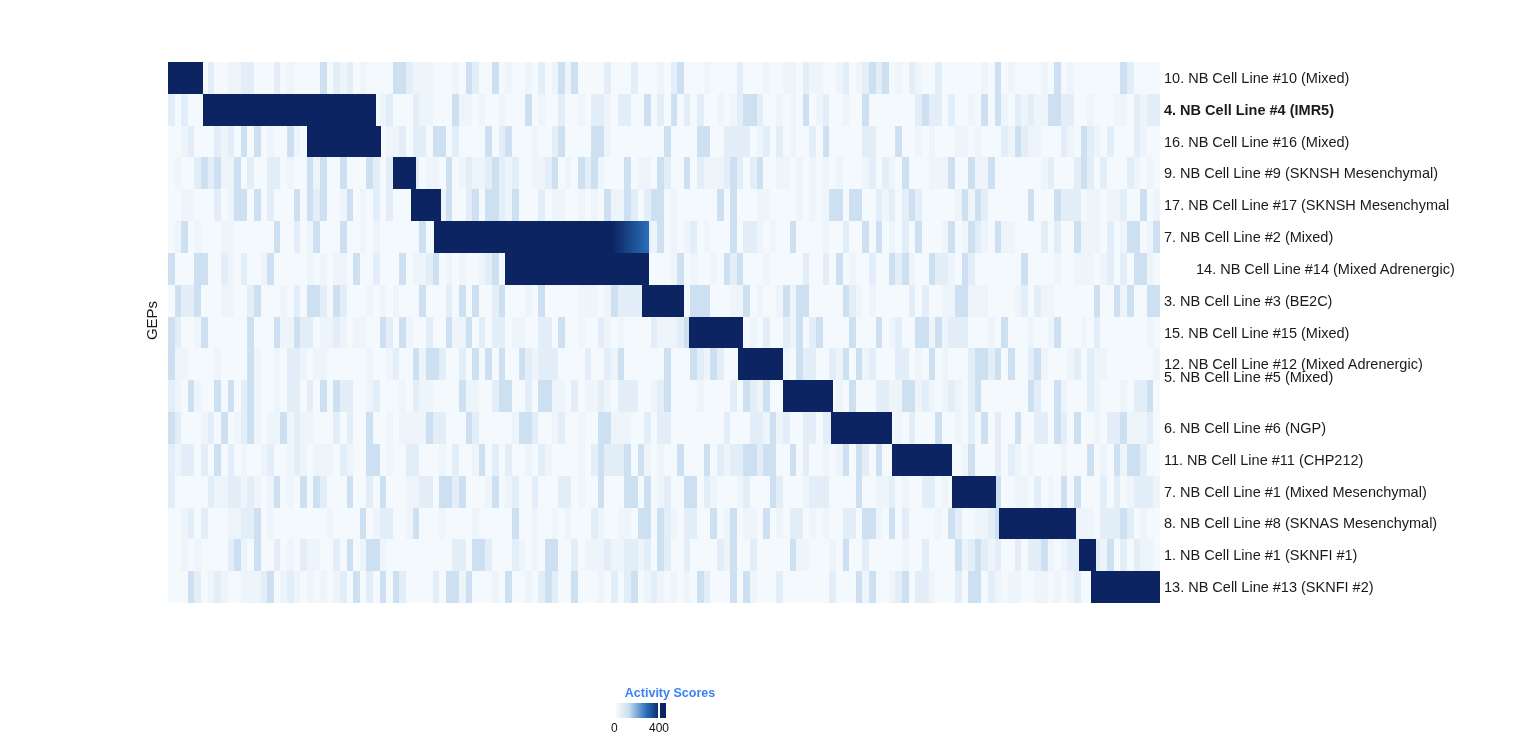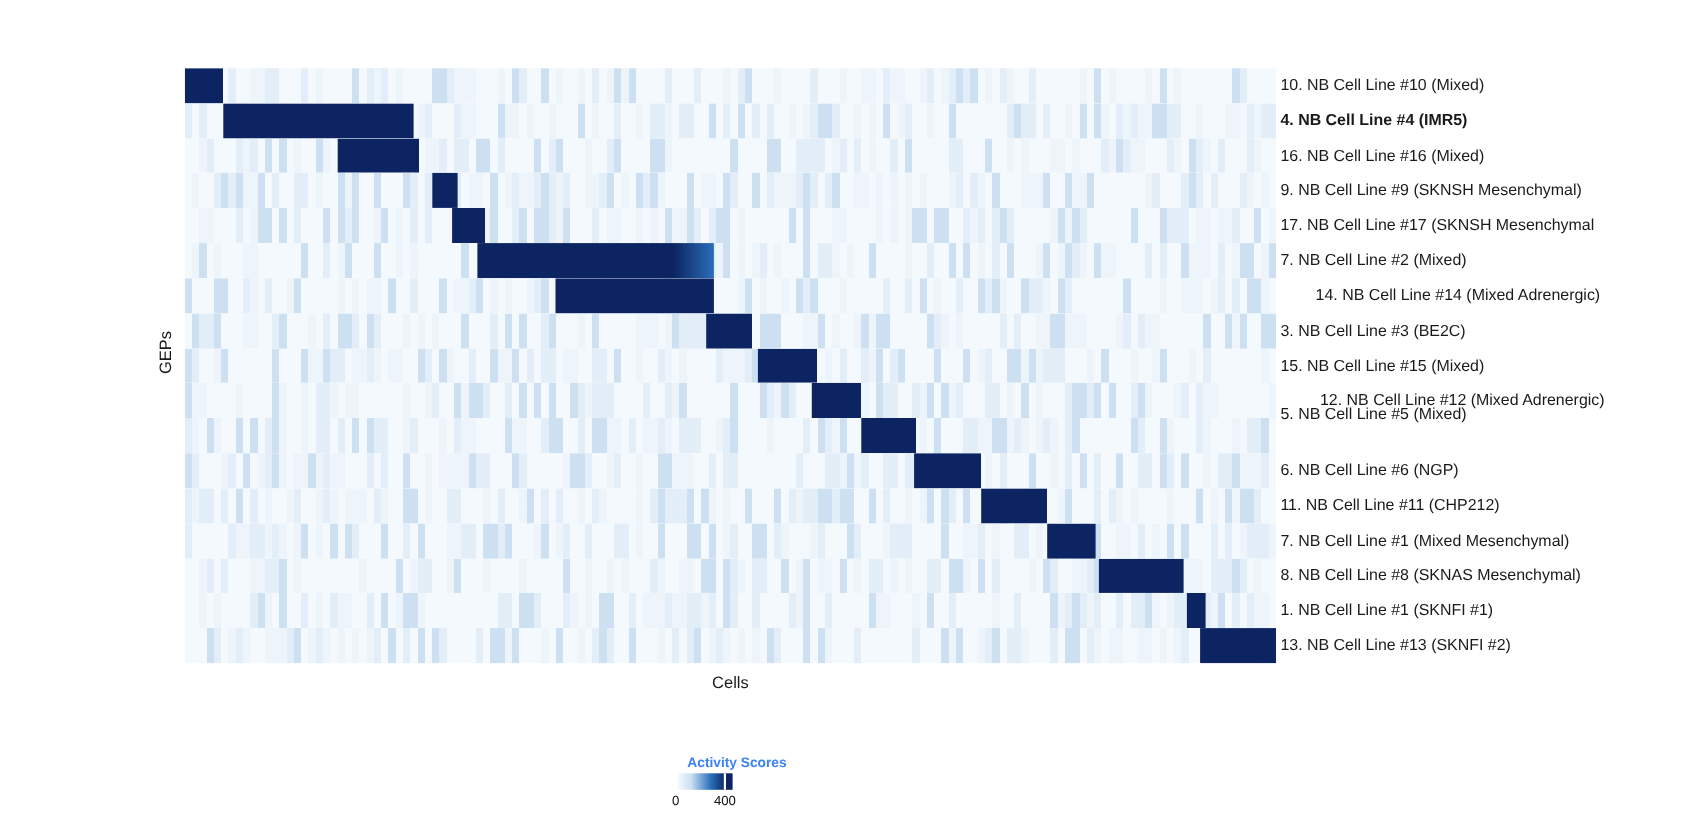--- a/index.html
+++ b/index.html
@@ -240,33 +240,32 @@
         <div class="hm-bg" style="background: rgb(244, 249, 253);"></div>
         <div class="hm-streaks" style="background: linear-gradient(to right, rgba(255, 255, 255, 0) 0%, rgba(255, 255, 255, 0) 0.667%, rgba(255, 255, 255, 0) 0.667%, rgba(255, 255, 255, 0) 1.333%, rgba(255, 255, 255, 0) 1.333%, rgba(255, 255, 255, 0) 2%, rgba(150, 190, 225, 0.42) 2%, rgba(150, 190, 225, 0.42) 2.667%, rgba(175, 205, 232, 0.26) 2.667%, rgba(175, 205, 232, 0.26) 3.333%, rgba(255, 255, 255, 0) 3.333%, rgba(255, 255, 255, 0) 4%, rgba(205, 225, 242, 0.18) 4%, rgba(205, 225, 242, 0.18) 4.667%, rgba(175, 205, 232, 0.26) 4.667%, rgba(175, 205, 232, 0.26) 5.333%, rgba(205, 225, 242, 0.18) 5.333%, rgba(205, 225, 242, 0.18) 6%, rgba(255, 255, 255, 0) 6%, rgba(255, 255, 255, 0) 6.667%, rgba(255, 255, 255, 0) 6.667%, rgba(255, 255, 255, 0) 7.333%, rgba(205, 225, 242, 0.18) 7.333%, rgba(205, 225, 242, 0.18) 8%, rgba(205, 225, 242, 0.18) 8%, rgba(205, 225, 242, 0.18) 8.667%, rgba(205, 225, 242, 0.18) 8.667%, rgba(205, 225, 242, 0.18) 9.333%, rgba(175, 205, 232, 0.26) 9.333%, rgba(175, 205, 232, 0.26) 10%, rgba(150, 190, 225, 0.42) 10%, rgba(150, 190, 225, 0.42) 10.667%, rgba(255, 255, 255, 0) 10.667%, rgba(255, 255, 255, 0) 11.333%, rgba(205, 225, 242, 0.18) 11.333%, rgba(205, 225, 242, 0.18) 12%, rgba(175, 205, 232, 0.26) 12%, rgba(175, 205, 232, 0.26) 12.667%, rgba(205, 225, 242, 0.18) 12.667%, rgba(205, 225, 242, 0.18) 13.333%, rgba(255, 255, 255, 0) 13.333%, rgba(255, 255, 255, 0) 14%, rgba(205, 225, 242, 0.18) 14%, rgba(205, 225, 242, 0.18) 14.667%, rgba(255, 255, 255, 0) 14.667%, rgba(255, 255, 255, 0) 15.333%, rgba(205, 225, 242, 0.18) 15.333%, rgba(205, 225, 242, 0.18) 16%, rgba(255, 255, 255, 0) 16%, rgba(255, 255, 255, 0) 16.667%, rgba(205, 225, 242, 0.18) 16.667%, rgba(205, 225, 242, 0.18) 17.333%, rgba(175, 205, 232, 0.26) 17.333%, rgba(175, 205, 232, 0.26) 18%, rgba(255, 255, 255, 0) 18%, rgba(255, 255, 255, 0) 18.667%, rgba(150, 190, 225, 0.42) 18.667%, rgba(150, 190, 225, 0.42) 19.333%, rgba(255, 255, 255, 0) 19.333%, rgba(255, 255, 255, 0) 20%, rgba(175, 205, 232, 0.26) 20%, rgba(175, 205, 232, 0.26) 20.667%, rgba(255, 255, 255, 0) 20.667%, rgba(255, 255, 255, 0) 21.333%, rgba(150, 190, 225, 0.42) 21.333%, rgba(150, 190, 225, 0.42) 22%, rgba(255, 255, 255, 0) 22%, rgba(255, 255, 255, 0) 22.667%, rgba(150, 190, 225, 0.42) 22.667%, rgba(150, 190, 225, 0.42) 23.333%, rgba(175, 205, 232, 0.26) 23.333%, rgba(175, 205, 232, 0.26) 24%, rgba(255, 255, 255, 0) 24%, rgba(255, 255, 255, 0) 24.667%, rgba(255, 255, 255, 0) 24.667%, rgba(255, 255, 255, 0) 25.333%, rgba(255, 255, 255, 0) 25.333%, rgba(255, 255, 255, 0) 26%, rgba(255, 255, 255, 0) 26%, rgba(255, 255, 255, 0) 26.667%, rgba(175, 205, 232, 0.26) 26.667%, rgba(175, 205, 232, 0.26) 27.333%, rgba(255, 255, 255, 0) 27.333%, rgba(255, 255, 255, 0) 28%, rgba(150, 190, 225, 0.42) 28%, rgba(150, 190, 225, 0.42) 28.667%, rgba(150, 190, 225, 0.42) 28.667%, rgba(150, 190, 225, 0.42) 29.333%, rgba(205, 225, 242, 0.18) 29.333%, rgba(205, 225, 242, 0.18) 30%, rgba(150, 190, 225, 0.42) 30%, rgba(150, 190, 225, 0.42) 30.667%, rgba(255, 255, 255, 0) 30.667%, rgba(255, 255, 255, 0) 31.333%, rgba(255, 255, 255, 0) 31.333%, rgba(255, 255, 255, 0) 32%, rgba(255, 255, 255, 0) 32%, rgba(255, 255, 255, 0) 32.667%, rgba(205, 225, 242, 0.18) 32.667%, rgba(205, 225, 242, 0.18) 33.333%, rgba(255, 255, 255, 0) 33.333%, rgba(255, 255, 255, 0) 34%, rgba(150, 190, 225, 0.42) 34%, rgba(150, 190, 225, 0.42) 34.667%, rgba(255, 255, 255, 0) 34.667%, rgba(255, 255, 255, 0) 35.333%, rgba(255, 255, 255, 0) 35.333%, rgba(255, 255, 255, 0) 36%, rgba(205, 225, 242, 0.18) 36%, rgba(205, 225, 242, 0.18) 36.667%, rgba(255, 255, 255, 0) 36.667%, rgba(255, 255, 255, 0) 37.333%, rgba(175, 205, 232, 0.26) 37.333%, rgba(175, 205, 232, 0.26) 38%, rgba(150, 190, 225, 0.42) 38%, rgba(150, 190, 225, 0.42) 38.667%, rgba(175, 205, 232, 0.26) 38.667%, rgba(175, 205, 232, 0.26) 39.333%, rgba(255, 255, 255, 0) 39.333%, rgba(255, 255, 255, 0) 40%, rgba(255, 255, 255, 0) 40%, rgba(255, 255, 255, 0) 40.667%, rgba(150, 190, 225, 0.42) 40.667%, rgba(150, 190, 225, 0.42) 41.333%, rgba(255, 255, 255, 0) 41.333%, rgba(255, 255, 255, 0) 42%, rgba(255, 255, 255, 0) 42%, rgba(255, 255, 255, 0) 42.667%, rgba(255, 255, 255, 0) 42.667%, rgba(255, 255, 255, 0) 43.333%, rgba(205, 225, 242, 0.18) 43.333%, rgba(205, 225, 242, 0.18) 44%, rgba(255, 255, 255, 0) 44%, rgba(255, 255, 255, 0) 44.667%, rgba(175, 205, 232, 0.26) 44.667%, rgba(175, 205, 232, 0.26) 45.333%, rgba(255, 255, 255, 0) 45.333%, rgba(255, 255, 255, 0) 46%, rgba(175, 205, 232, 0.26) 46%, rgba(175, 205, 232, 0.26) 46.667%, rgba(150, 190, 225, 0.42) 46.667%, rgba(150, 190, 225, 0.42) 47.333%, rgba(255, 255, 255, 0) 47.333%, rgba(255, 255, 255, 0) 48%, rgba(205, 225, 242, 0.18) 48%, rgba(205, 225, 242, 0.18) 48.667%, rgba(175, 205, 232, 0.26) 48.667%, rgba(175, 205, 232, 0.26) 49.333%, rgba(205, 225, 242, 0.18) 49.333%, rgba(205, 225, 242, 0.18) 50%, rgba(255, 255, 255, 0) 50%, rgba(255, 255, 255, 0) 50.667%, rgba(205, 225, 242, 0.18) 50.667%, rgba(205, 225, 242, 0.18) 51.333%, rgba(255, 255, 255, 0) 51.333%, rgba(255, 255, 255, 0) 52%, rgba(205, 225, 242, 0.18) 52%, rgba(205, 225, 242, 0.18) 52.667%, rgba(255, 255, 255, 0) 52.667%, rgba(255, 255, 255, 0) 53.333%, rgba(150, 190, 225, 0.42) 53.333%, rgba(150, 190, 225, 0.42) 54%, rgba(175, 205, 232, 0.26) 54%, rgba(175, 205, 232, 0.26) 54.667%, rgba(255, 255, 255, 0) 54.667%, rgba(255, 255, 255, 0) 55.333%, rgba(255, 255, 255, 0) 55.333%, rgba(255, 255, 255, 0) 56%, rgba(255, 255, 255, 0) 56%, rgba(255, 255, 255, 0) 56.667%, rgba(150, 190, 225, 0.42) 56.667%, rgba(150, 190, 225, 0.42) 57.333%, rgba(255, 255, 255, 0) 57.333%, rgba(255, 255, 255, 0) 58%, rgba(150, 190, 225, 0.42) 58%, rgba(150, 190, 225, 0.42) 58.667%, rgba(205, 225, 242, 0.18) 58.667%, rgba(205, 225, 242, 0.18) 59.333%, rgba(255, 255, 255, 0) 59.333%, rgba(255, 255, 255, 0) 60%, rgba(255, 255, 255, 0) 60%, rgba(255, 255, 255, 0) 60.667%, rgba(255, 255, 255, 0) 60.667%, rgba(255, 255, 255, 0) 61.333%, rgba(175, 205, 232, 0.26) 61.333%, rgba(175, 205, 232, 0.26) 62%, rgba(255, 255, 255, 0) 62%, rgba(255, 255, 255, 0) 62.667%, rgba(255, 255, 255, 0) 62.667%, rgba(255, 255, 255, 0) 63.333%, rgba(255, 255, 255, 0) 63.333%, rgba(255, 255, 255, 0) 64%, rgba(255, 255, 255, 0) 64%, rgba(255, 255, 255, 0) 64.667%, rgba(255, 255, 255, 0) 64.667%, rgba(255, 255, 255, 0) 65.333%, rgba(255, 255, 255, 0) 65.333%, rgba(255, 255, 255, 0) 66%, rgba(255, 255, 255, 0) 66%, rgba(255, 255, 255, 0) 66.667%, rgba(175, 205, 232, 0.26) 66.667%, rgba(175, 205, 232, 0.26) 67.333%, rgba(255, 255, 255, 0) 67.333%, rgba(255, 255, 255, 0) 68%, rgba(255, 255, 255, 0) 68%, rgba(255, 255, 255, 0) 68.667%, rgba(255, 255, 255, 0) 68.667%, rgba(255, 255, 255, 0) 69.333%, rgba(150, 190, 225, 0.42) 69.333%, rgba(150, 190, 225, 0.42) 70%, rgba(205, 225, 242, 0.18) 70%, rgba(205, 225, 242, 0.18) 70.667%, rgba(150, 190, 225, 0.42) 70.667%, rgba(150, 190, 225, 0.42) 71.333%, rgba(255, 255, 255, 0) 71.333%, rgba(255, 255, 255, 0) 72%, rgba(255, 255, 255, 0) 72%, rgba(255, 255, 255, 0) 72.667%, rgba(205, 225, 242, 0.18) 72.667%, rgba(205, 225, 242, 0.18) 73.333%, rgba(175, 205, 232, 0.26) 73.333%, rgba(175, 205, 232, 0.26) 74%, rgba(150, 190, 225, 0.42) 74%, rgba(150, 190, 225, 0.42) 74.667%, rgba(255, 255, 255, 0) 74.667%, rgba(255, 255, 255, 0) 75.333%, rgba(175, 205, 232, 0.26) 75.333%, rgba(175, 205, 232, 0.26) 76%, rgba(175, 205, 232, 0.26) 76%, rgba(175, 205, 232, 0.26) 76.667%, rgba(205, 225, 242, 0.18) 76.667%, rgba(205, 225, 242, 0.18) 77.333%, rgba(255, 255, 255, 0) 77.333%, rgba(255, 255, 255, 0) 78%, rgba(255, 255, 255, 0) 78%, rgba(255, 255, 255, 0) 78.667%, rgba(255, 255, 255, 0) 78.667%, rgba(255, 255, 255, 0) 79.333%, rgba(175, 205, 232, 0.26) 79.333%, rgba(175, 205, 232, 0.26) 80%, rgba(255, 255, 255, 0) 80%, rgba(255, 255, 255, 0) 80.667%, rgba(150, 190, 225, 0.42) 80.667%, rgba(150, 190, 225, 0.42) 81.333%, rgba(150, 190, 225, 0.42) 81.333%, rgba(150, 190, 225, 0.42) 82%, rgba(255, 255, 255, 0) 82%, rgba(255, 255, 255, 0) 82.667%, rgba(175, 205, 232, 0.26) 82.667%, rgba(175, 205, 232, 0.26) 83.333%, rgba(205, 225, 242, 0.18) 83.333%, rgba(205, 225, 242, 0.18) 84%, rgba(255, 255, 255, 0) 84%, rgba(255, 255, 255, 0) 84.667%, rgba(205, 225, 242, 0.18) 84.667%, rgba(205, 225, 242, 0.18) 85.333%, rgba(205, 225, 242, 0.18) 85.333%, rgba(205, 225, 242, 0.18) 86%, rgba(255, 255, 255, 0) 86%, rgba(255, 255, 255, 0) 86.667%, rgba(255, 255, 255, 0) 86.667%, rgba(255, 255, 255, 0) 87.333%, rgba(205, 225, 242, 0.18) 87.333%, rgba(205, 225, 242, 0.18) 88%, rgba(205, 225, 242, 0.18) 88%, rgba(205, 225, 242, 0.18) 88.667%, rgba(255, 255, 255, 0) 88.667%, rgba(255, 255, 255, 0) 89.333%, rgba(205, 225, 242, 0.18) 89.333%, rgba(205, 225, 242, 0.18) 90%, rgba(255, 255, 255, 0) 90%, rgba(255, 255, 255, 0) 90.667%, rgba(205, 225, 242, 0.18) 90.667%, rgba(205, 225, 242, 0.18) 91.333%, rgba(175, 205, 232, 0.26) 91.333%, rgba(175, 205, 232, 0.26) 92%, rgba(255, 255, 255, 0) 92%, rgba(255, 255, 255, 0) 92.667%, rgba(255, 255, 255, 0) 92.667%, rgba(255, 255, 255, 0) 93.333%, rgba(205, 225, 242, 0.18) 93.333%, rgba(205, 225, 242, 0.18) 94%, rgba(255, 255, 255, 0) 94%, rgba(255, 255, 255, 0) 94.667%, rgba(205, 225, 242, 0.18) 94.667%, rgba(205, 225, 242, 0.18) 95.333%, rgba(255, 255, 255, 0) 95.333%, rgba(255, 255, 255, 0) 96%, rgba(255, 255, 255, 0) 96%, rgba(255, 255, 255, 0) 96.667%, rgba(175, 205, 232, 0.26) 96.667%, rgba(175, 205, 232, 0.26) 97.333%, rgba(255, 255, 255, 0) 97.333%, rgba(255, 255, 255, 0) 98%, rgba(150, 190, 225, 0.42) 98%, rgba(150, 190, 225, 0.42) 98.667%, rgba(150, 190, 225, 0.42) 98.667%, rgba(150, 190, 225, 0.42) 99.333%, rgba(255, 255, 255, 0) 99.333%, rgba(255, 255, 255, 0) 100%);"></div>
         <div class="hm-block" style="left: 93%; width: 7%; background: linear-gradient(to right, rgb(12, 36, 97) 0%, rgb(12, 36, 97) 100%, rgb(42, 111, 186) 100%, rgb(201, 223, 241) 100%, rgb(244, 249, 253) 100%);"></div>
       </div>
     </div>
 
   <div id="ylabel-wrap">
     <div id="ylabel">GEPs</div>
   </div>
 
-  <div id="xlabel">Cells</div>
 
   <div id="row-labels">
       <div class="row-label" style="top: 8.91176px;">10. NB Cell Line #10 (Mixed)</div>
       <div class="row-label" style="top: 40.7353px; font-weight: bold;">4. NB Cell Line #4 (IMR5)</div>
       <div class="row-label" style="top: 72.5588px;">16. NB Cell Line #16 (Mixed)</div>
       <div class="row-label" style="top: 104.382px;">9. NB Cell Line #9 (SKNSH Mesenchymal)</div>
       <div class="row-label" style="top: 136.206px;">17. NB Cell Line #17 (SKNSH Mesenchymal</div>
       <div class="row-label" style="top: 168.029px;">7. NB Cell Line #2 (Mixed)</div>
       <div class="row-label" style="top: 199.853px; margin-left: 32px;">14. NB Cell Line #14 (Mixed Adrenergic)</div>
       <div class="row-label" style="top: 231.676px;">3. NB Cell Line #3 (BE2C)</div>
       <div class="row-label" style="top: 263.5px;">15. NB Cell Line #15 (Mixed)</div>
-      <div class="row-label" style="top: 295.324px; margin-left: 36px;">12. NB Cell Line #12 (Mixed Adrenergic)</div>
+      <div class="row-label" style="top: 295.324px;">12. NB Cell Line #12 (Mixed Adrenergic)</div>
       <div class="row-label" style="top: 308px;">5. NB Cell Line #5 (Mixed)</div>
       <div class="row-label" style="top: 358.971px;">6. NB Cell Line #6 (NGP)</div>
       <div class="row-label" style="top: 390.794px; text-align: right;">11. NB Cell Line #11 (CHP212)</div>
       <div class="row-label" style="top: 422.618px;">7. NB Cell Line #1 (Mixed Mesenchymal)</div>
       <div class="row-label" style="top: 454.441px;">8. NB Cell Line #8 (SKNAS Mesenchymal)</div>
       <div class="row-label" style="top: 486.265px;">1. NB Cell Line #1 (SKNFI #1)</div>
       <div class="row-label" style="top: 518.088px;">13. NB Cell Line #13 (SKNFI #2)</div>
     </div>
 
   <div id="legend">

